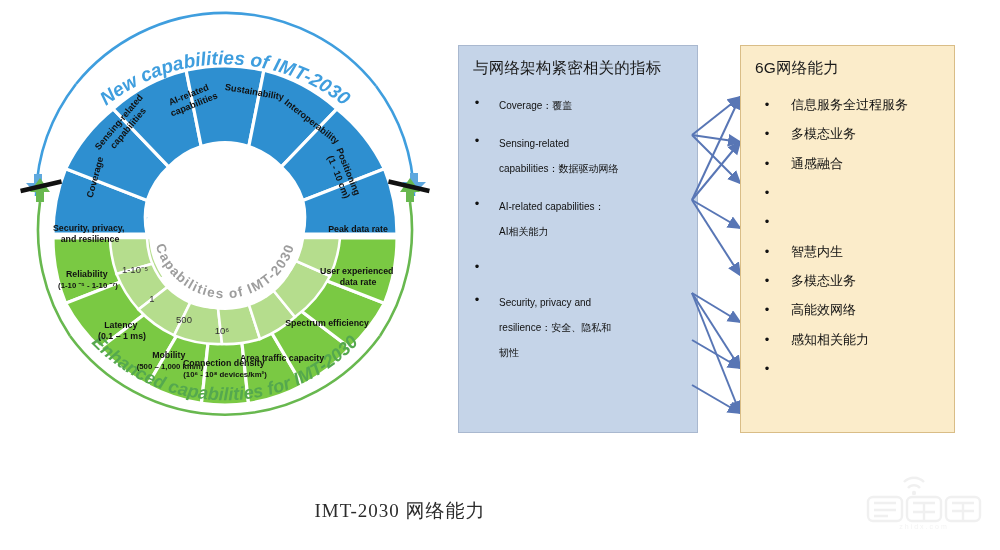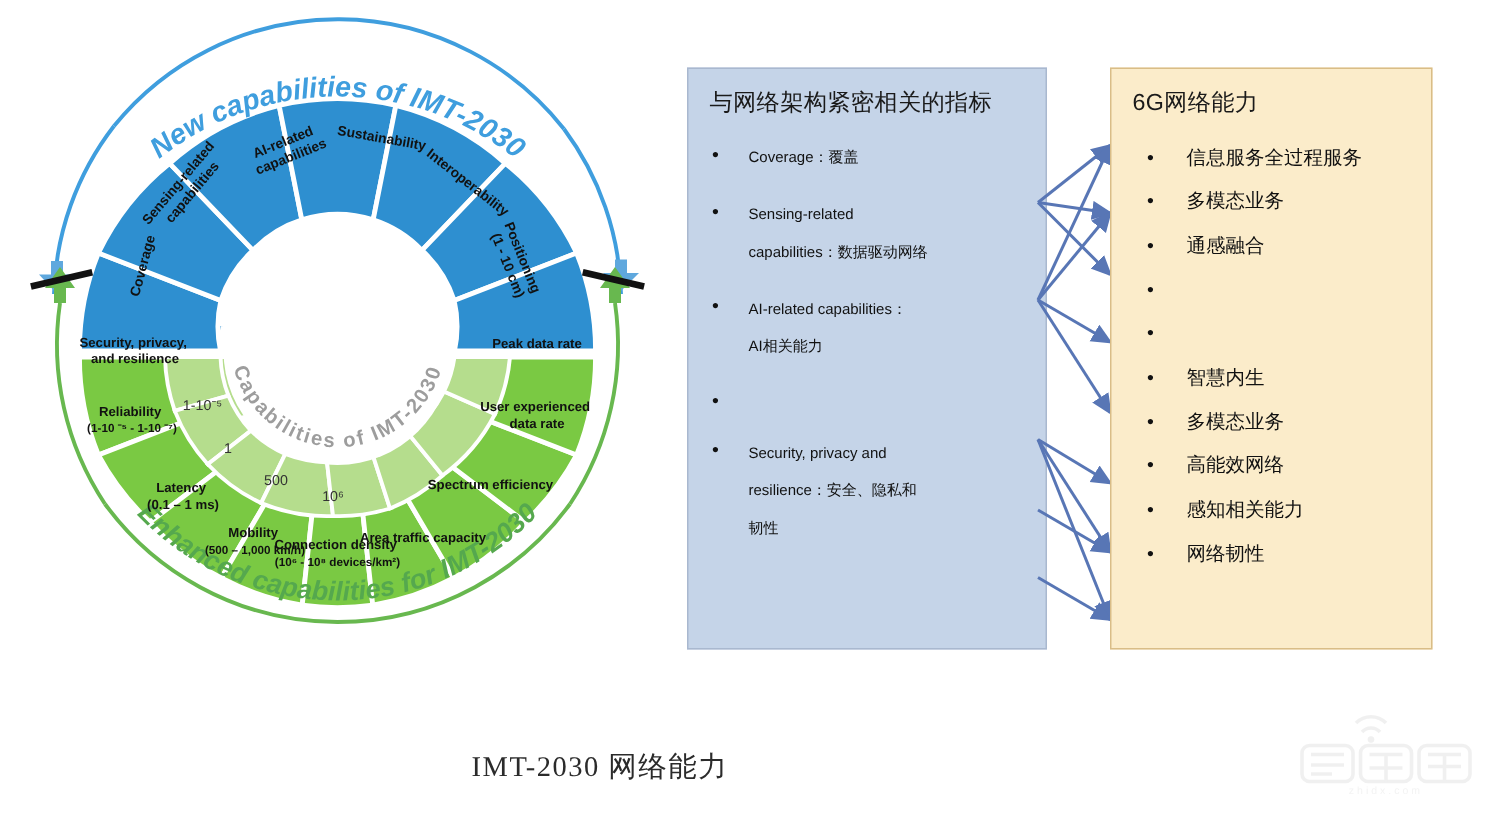--- a/index.html
+++ b/index.html
@@ -338,21 +338,20 @@
       <li class="bullet">
         <span class="dot">•</span>
         <span class="txt">高能效网络</span>
       </li>
       <li class="bullet">
         <span class="dot">•</span>
         <span class="txt">感知相关能力</span>
       </li>
       <li class="bullet">
         <span class="dot">•</span>
-        <span class="txt">网络韧性</span>
       </li>
     </ul>
   </div>
 
   <div id="caption">IMT-2030 网络能力</div>
 
   <svg id="watermark" viewBox="0 0 132 62">
     <g fill="none" stroke="#e2e2e2" stroke-width="2.4">
       <path d="M46,12 a14,14 0 0 1 20,0"></path>
       <path d="M50,18 a8,8 0 0 1 12,0"></path>

